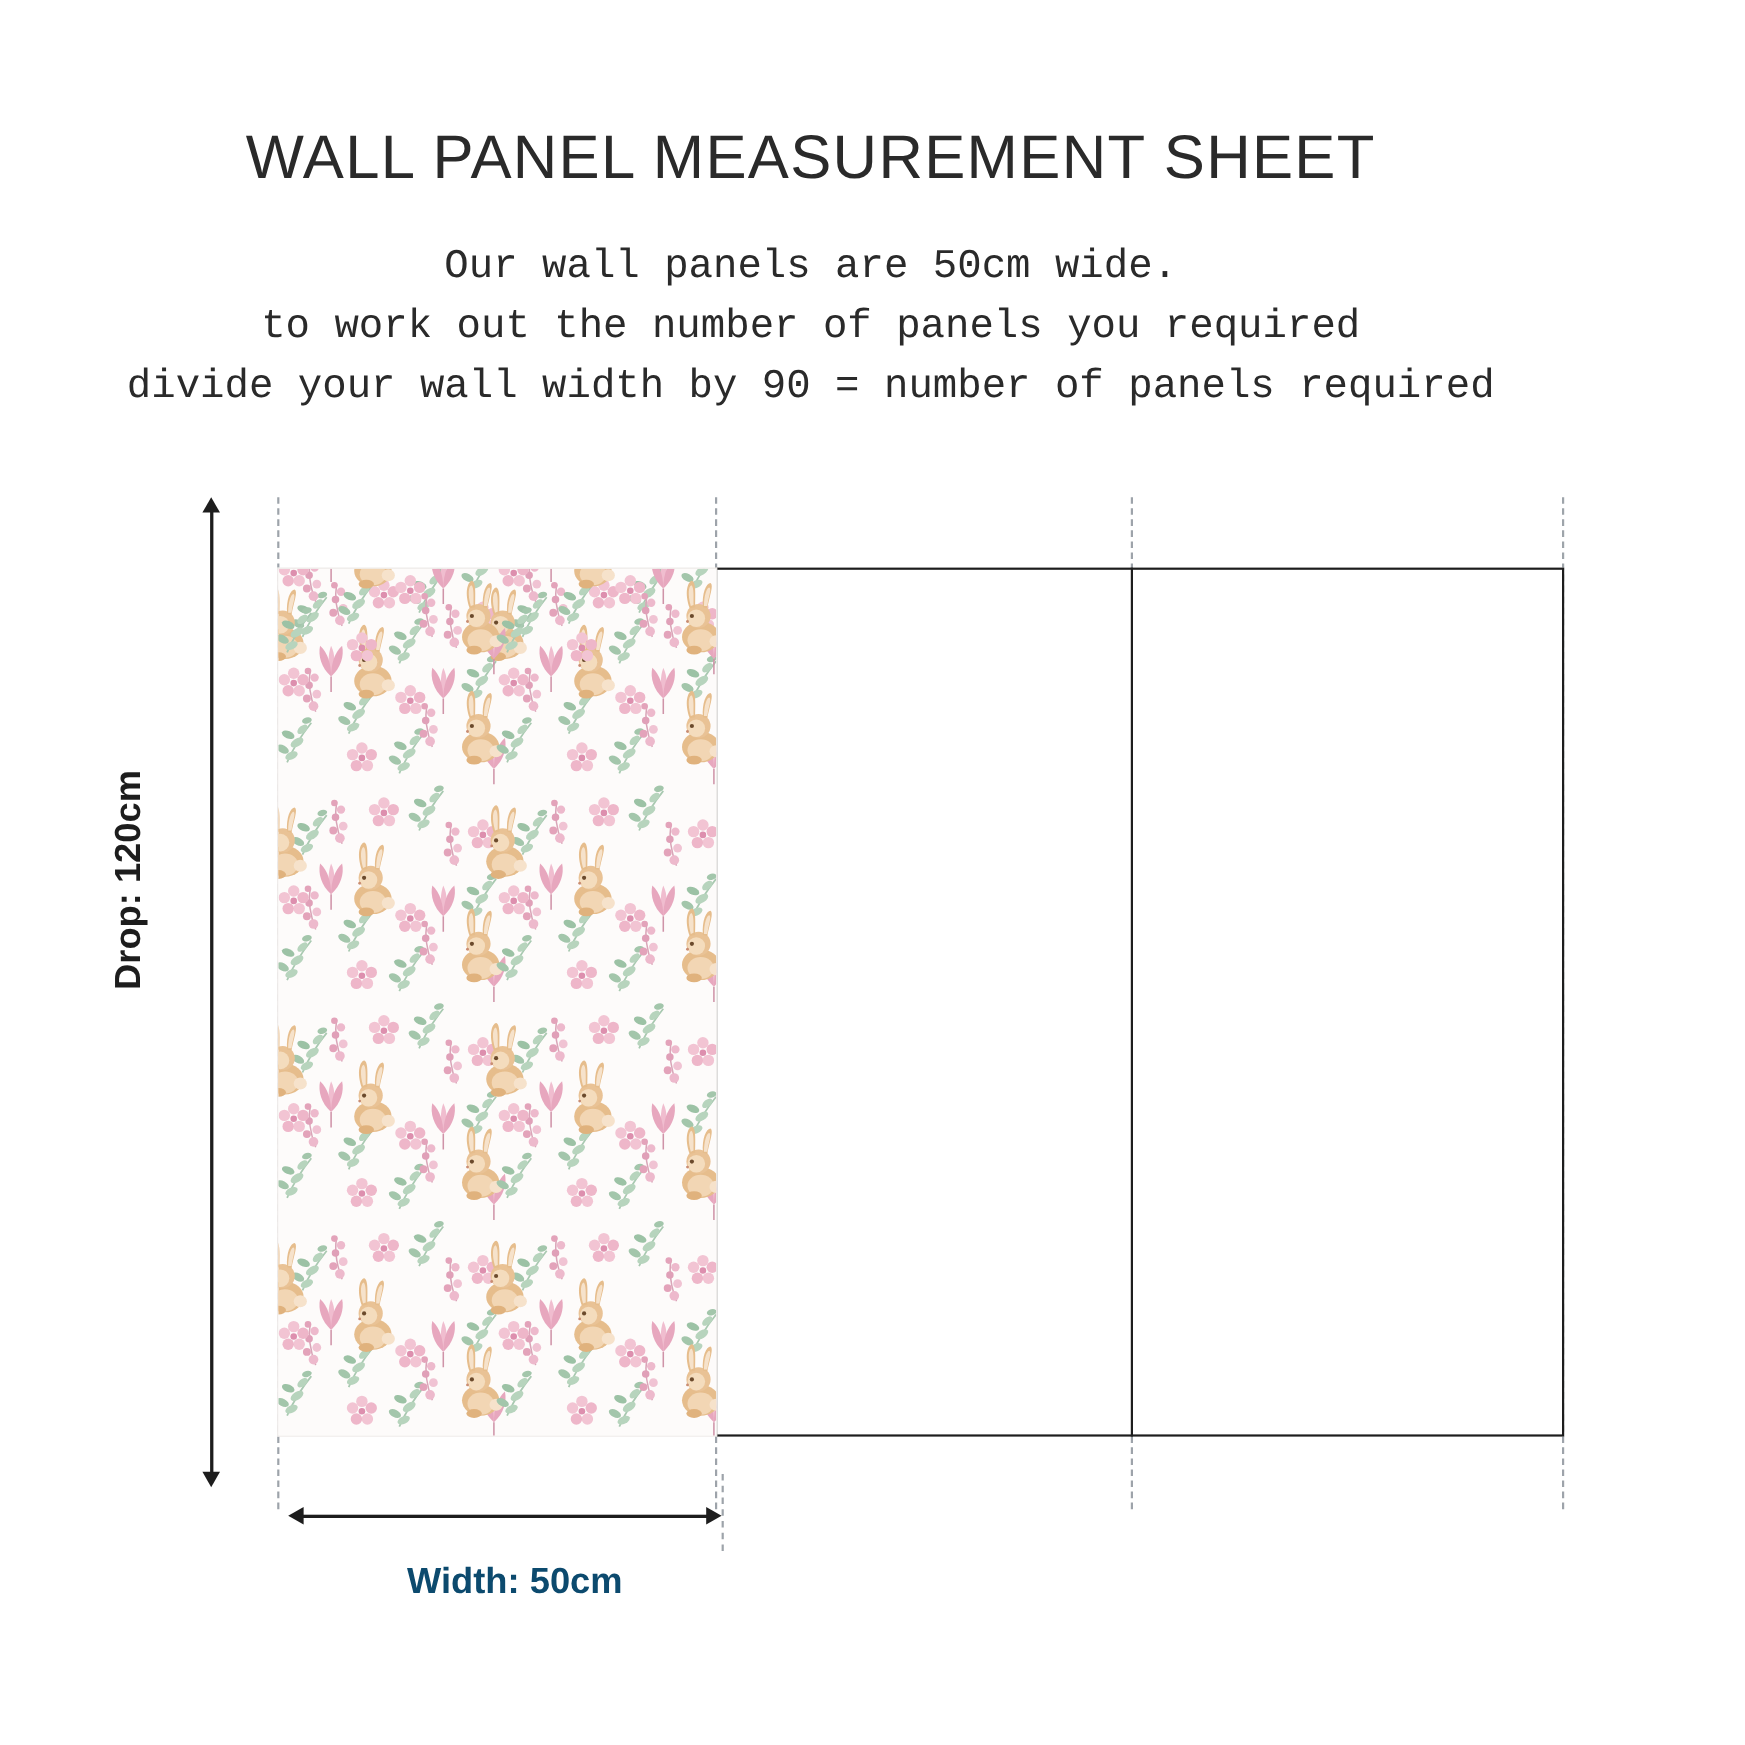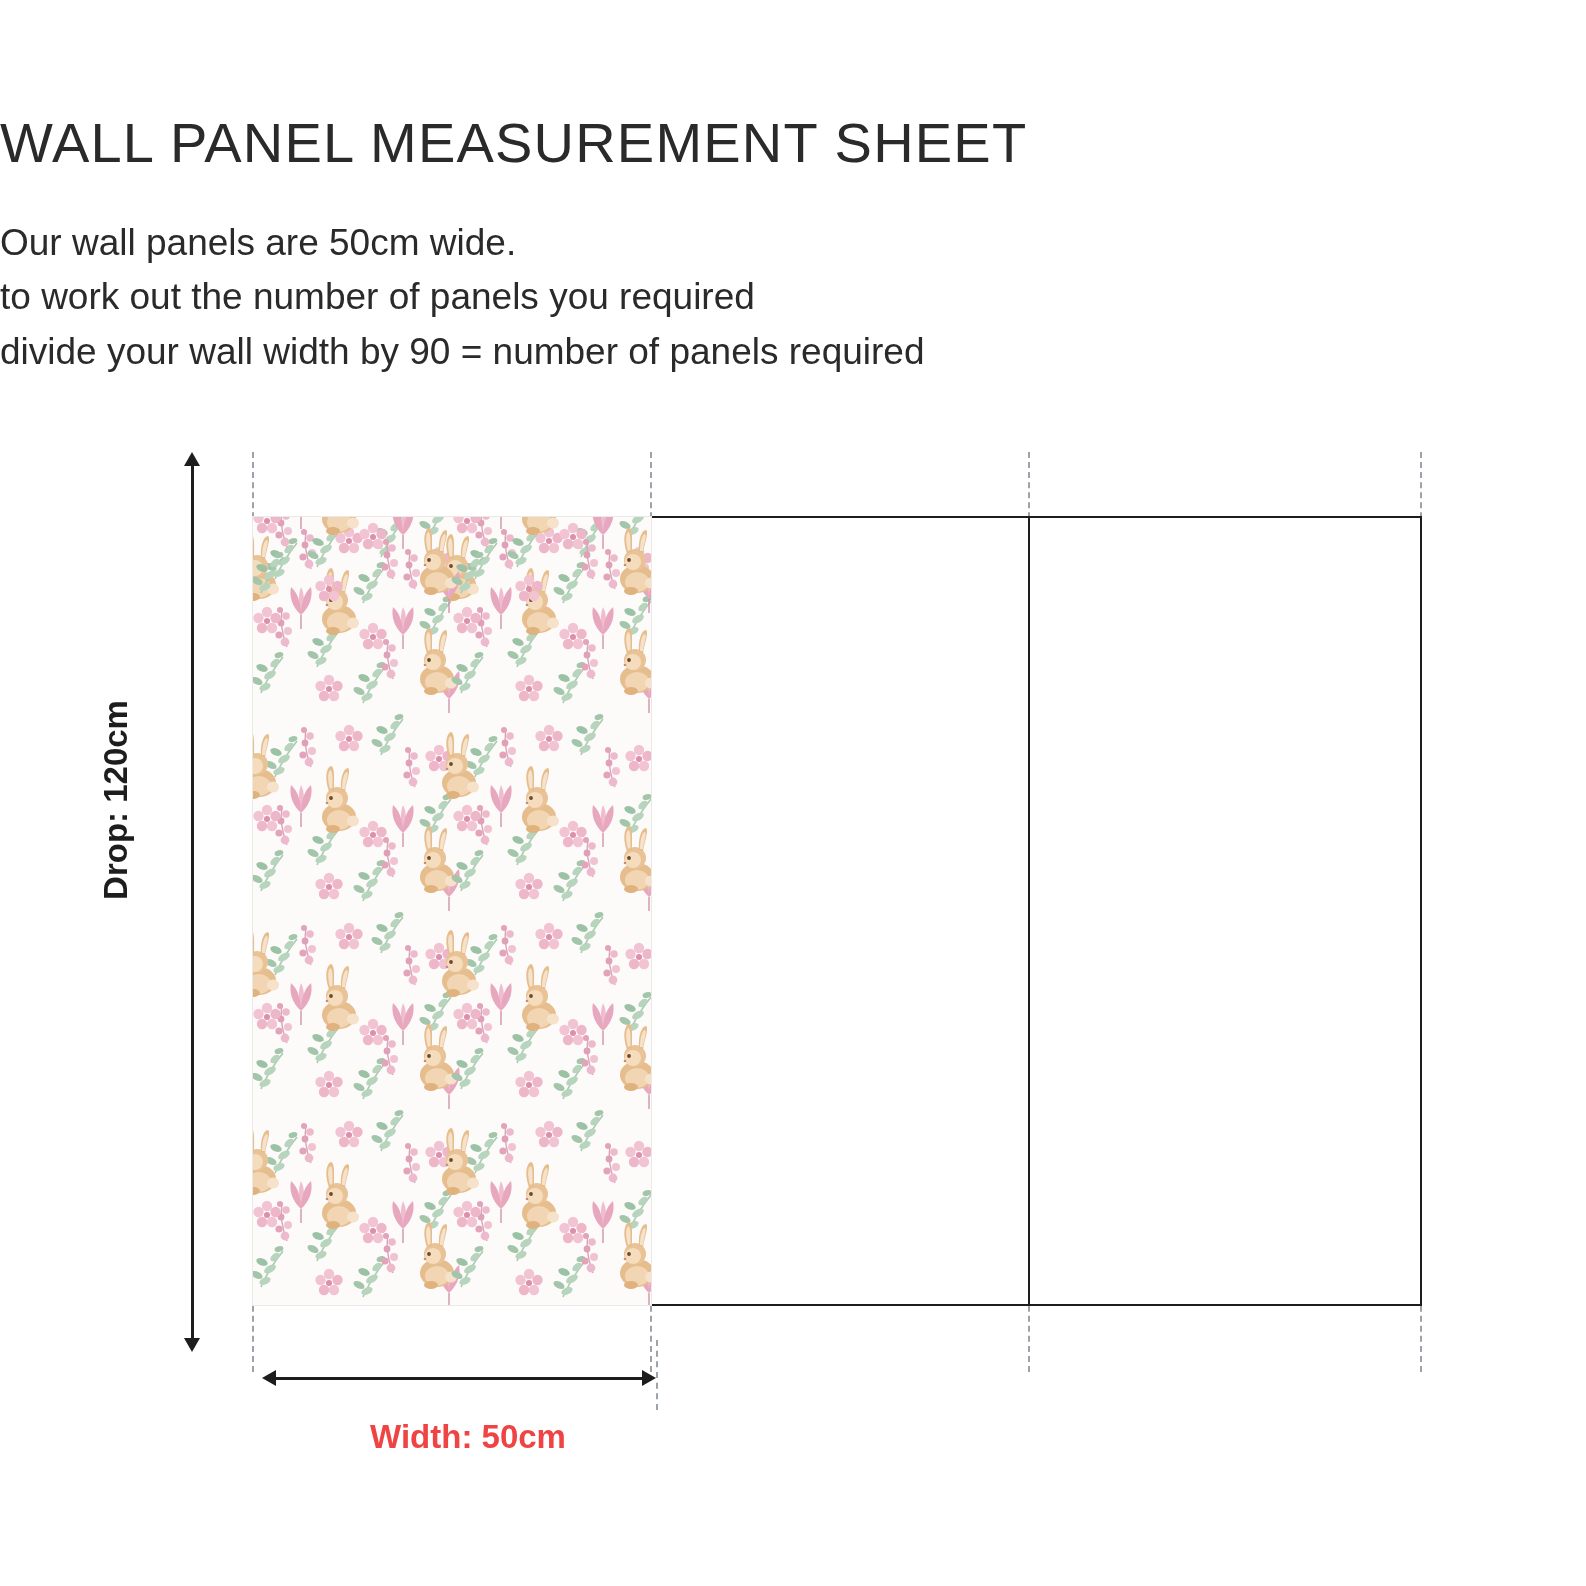--- a/index.html
+++ b/index.html
@@ -15,35 +15,37 @@
     color: #2b2b2b;
     overflow: hidden;
   }
 
   
   .header {
     position: absolute;
     top: 0;
     left: 0;
     width: 1474px;
+    text-align: center;
   }
   .title {
     margin-top: 112px;
     font-size: 56px;
     letter-spacing: 1.2px;
     font-weight: 400;
     color: #2a2a2a;
     line-height: 1.1;
   }
   .subtitle {
     margin-top: 42px;
     font-size: 37px;
     font-weight: 400;
     line-height: 1.48;
     color: #2a2a2a;
+    font-family: Liberation Mono, monospace;
   }
   .subtitle .line { display: block; }
 
   
   .diagram {
     position: absolute;
     left: 0;
     top: 0;
     width: 1586px;
     height: 1586px;
@@ -134,21 +136,21 @@
     color: #1d1d1d;
   }
   .label-width {
     position: absolute;
     left: 268px;
     top: 1418px;
     width: 400px;
     text-align: center;
     font-size: 33px;
     font-weight: 700;
-    color: #ef4444;
+    color: #0c4a6e;
   }
 </style>
 </head>
 <body>
 
 <div class="header">
   <div class="title">WALL PANEL MEASUREMENT SHEET</div>
   <div class="subtitle">
     <span class="line">Our wall panels are 50cm wide.</span>
     <span class="line">to work out the number of panels you required</span>

